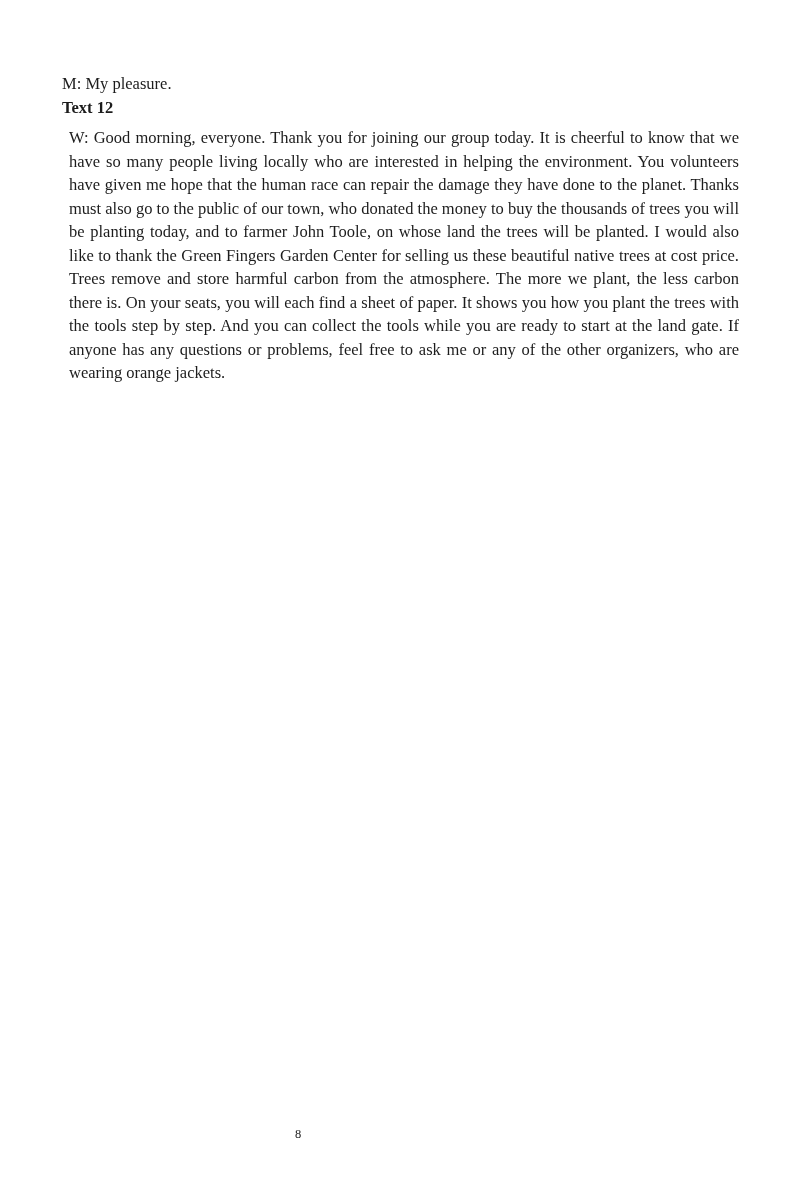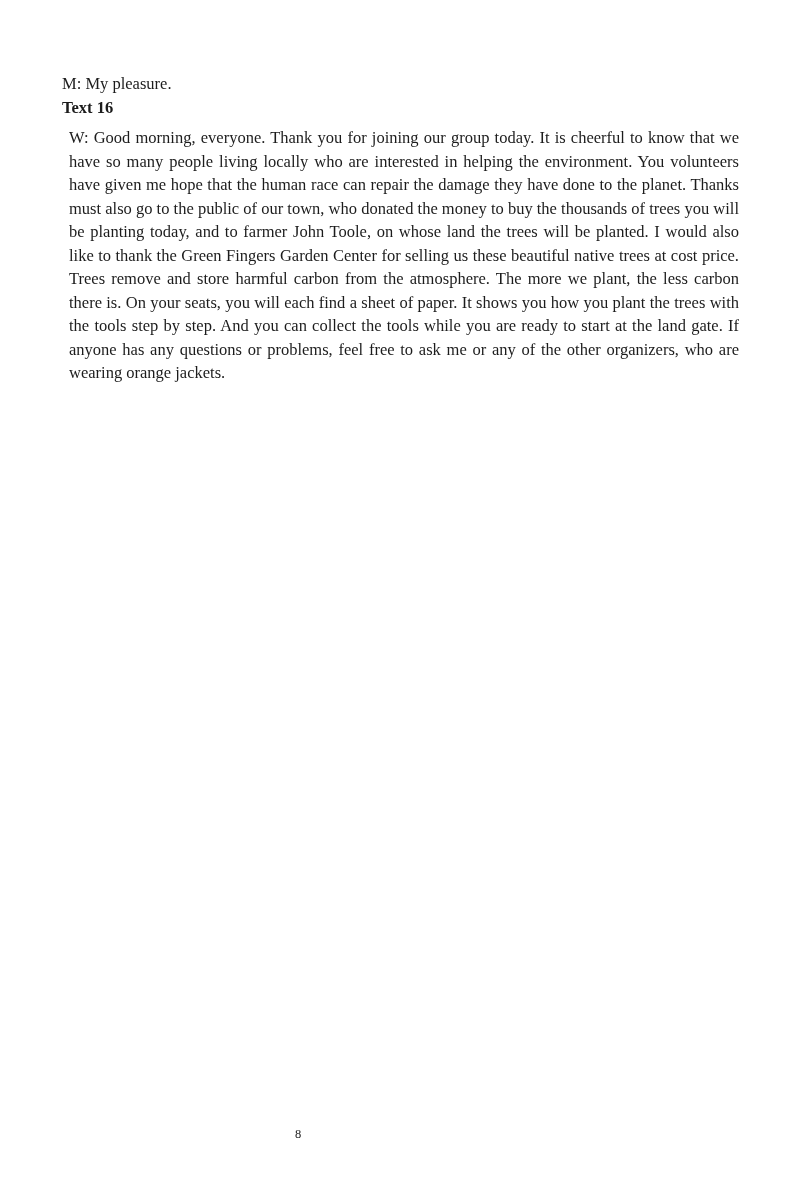--- a/index.html
+++ b/index.html
@@ -55,17 +55,17 @@
     line-height: 16px;
     color: #222222;
   }
 </style>
 </head>
 <body>
 
 <div class="page">
   <div class="content">
     <p class="speaker-line">M: My pleasure.</p>
-    <p class="text-heading">Text 16</p>
+    <p class="text-heading">Text 12</p>
     <p class="transcript">W: Good morning, everyone. Thank you for joining our group today. It is cheerful to know that we have so many people living locally who are interested in helping the environment. You volunteers have given me hope that the human race can repair the damage they have done to the planet. Thanks must also go to the public of our town, who donated the money to buy the thousands of trees you will be planting today, and to farmer John Toole, on whose land the trees will be planted. I would also like to thank the Green Fingers Garden Center for selling us these beautiful native trees at cost price. Trees remove and store harmful carbon from the atmosphere. The more we plant, the less carbon there is. On your seats, you will each find a sheet of paper. It shows you how you plant the trees with the tools step by step. And you can collect the tools while you are ready to start at the land gate. If anyone has any questions or problems, feel free to ask me or any of the other organizers, who are wearing orange jackets.</p>
   </div>
   <div class="page-number">8</div>
 </div>
 
 </body></html>

